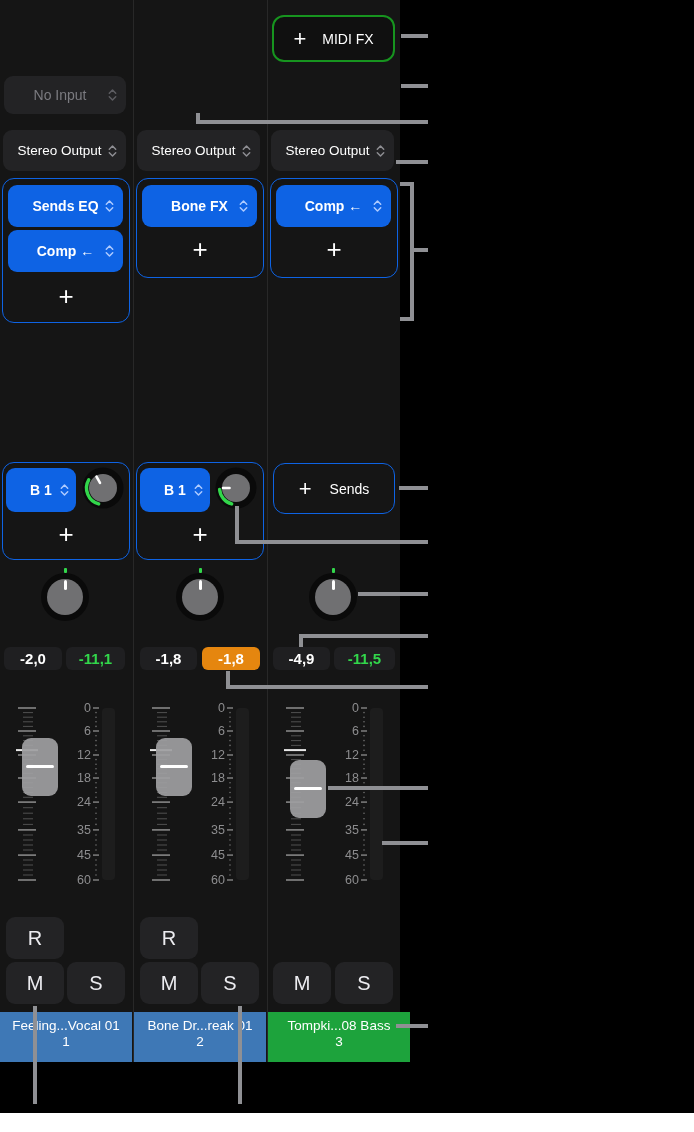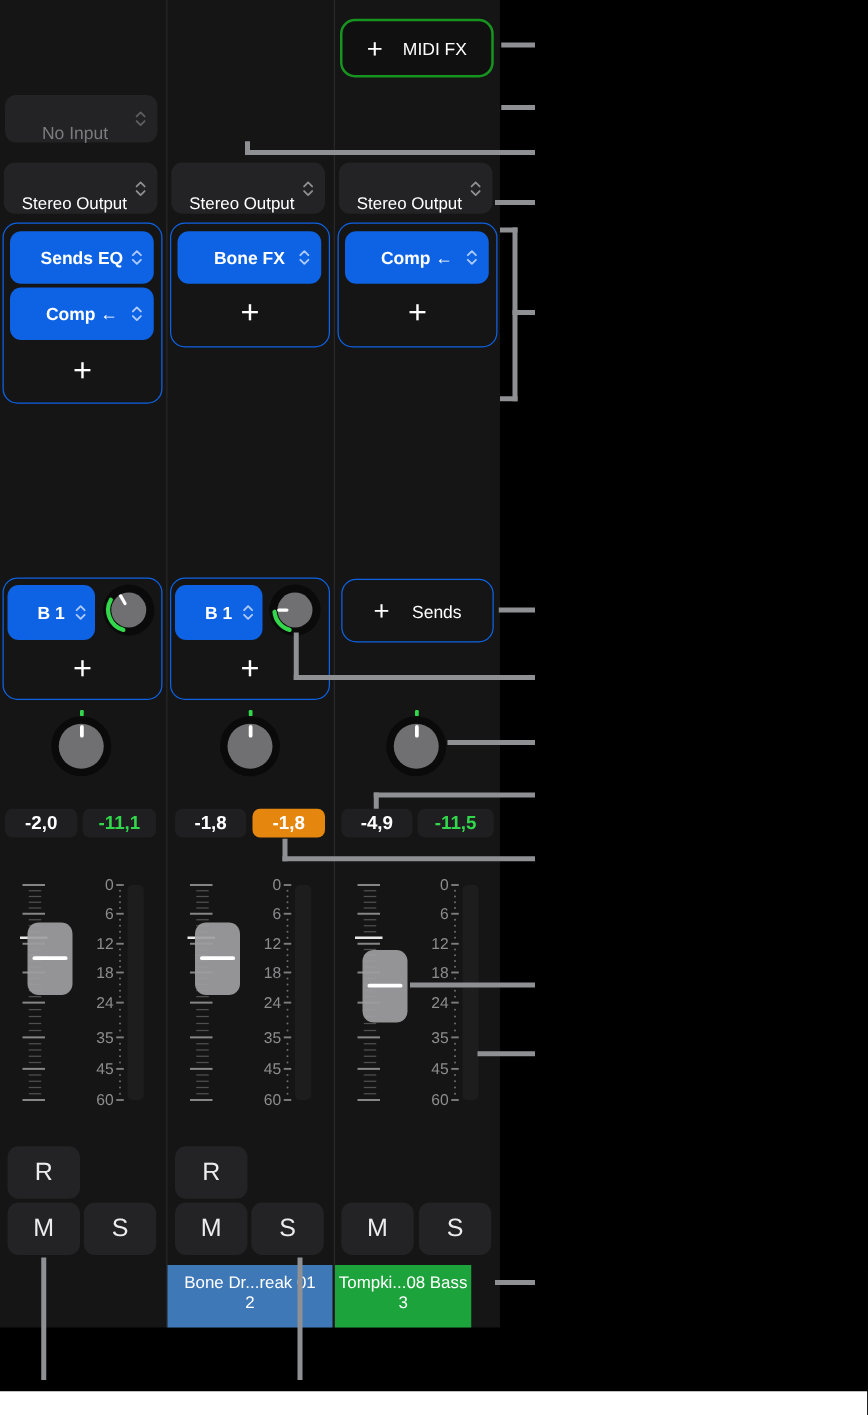--- a/index.html
+++ b/index.html
@@ -2,21 +2,21 @@
 <html><head>
 <meta charset="utf-8">
 <style>
   html,body{margin:0;padding:0;background:#000;}
   .stage{position:relative;width:694px;height:1132px;background:#000;overflow:hidden;
          font-family:"Liberation Sans","DejaVu Sans",sans-serif;-webkit-font-smoothing:antialiased;}
   .strips{position:absolute;left:0;top:0;width:400px;height:1062px;background:#151515;}
   .sep{position:absolute;top:0;width:1px;height:1062px;background:#282828;}
   .ch{position:absolute;top:0;height:1062px;}
   
-  .btn{position:absolute;display:flex;align-items:flex-end;justify-content:center;
+  .btn{position:absolute;display:flex;align-items:center;justify-content:center;
        background:#232325;color:#fff;border-radius:9px;font-size:14px;}
   .btn .lbl{padding:0 14px 0 4px;text-align:center;line-height:16px;}
   .chev{position:absolute;right:8px;top:50%;transform:translateY(-50%);width:11px;height:14px;color:#8e8e93;}
   .chev svg{display:block;width:11px;height:14px;}
   .dim{color:#7b7b80;}
   .dim .chev{color:#5d5d62;}
   
   .bluebox{position:absolute;border:1.5px solid #0e63e4;border-radius:12px;background:transparent;}
   .pill{position:absolute;display:flex;align-items:center;justify-content:center;
         background:#0e63e4;border-radius:9px;color:#fff;font-size:14px;font-weight:bold;}
@@ -223,20 +223,24 @@
             <div class="db" style="top: 173px;">60</div>
           </div>
         <div class="meter"></div>
         <div class="handle" style="top:38px">
             <div class="line"></div>
           </div>
       </div>
       <div class="sq" style="left:6px;top:917px">R</div>
       <div class="sq" style="left:6px;top:962px">M</div>
       <div class="sq" style="left:67px;top:962px">S</div>
+      <div class="track" style="left:0;width:132px;background:#3e78b6">
+        <div class="tn">Feeling...Vocal 01</div>
+        <div class="num">1</div>
+      </div>
     </div>
 
     <div class="ch" style="left:134px;width:133px">
       <div class="btn" style="left:3px;top:130px;width:123px;height:41px">
         <span class="lbl" style="font-size:13.5px">Stereo Output</span>
         <span class="chev">
             <svg viewBox="0 0 12 14">
               <path d="M2.5 5 L6 1.5 L9.5 5 M2.5 9 L6 12.5 L9.5 9" fill="none" stroke="currentColor" stroke-width="1.6" stroke-linecap="round" stroke-linejoin="round"></path>
             </svg>
           </span>
@@ -501,21 +505,21 @@
             <div class="db" style="top: 148.06px;">45</div>
             <div class="db" style="top: 173px;">60</div>
           </div>
         <div class="meter"></div>
         <div class="handle" style="top:60px">
             <div class="line"></div>
           </div>
       </div>
       <div class="sq" style="left:5px;top:962px">M</div>
       <div class="sq" style="left:67px;top:962px">S</div>
-      <div class="track" style="left:0;width:109px;background:#1da33c">
+      <div class="track" style="left:0;width:142px;background:#1da33c">
         <div class="tn">Tompki...08 Bass</div>
         <div class="num">3</div>
       </div>
     </div>
   </div>
 
   <div class="co h" style="left:401px;top:34px;width:27px"></div>
   <div class="co h" style="left:401px;top:84px;width:27px"></div>
   <div class="co v" style="left:196px;top:113px;height:11px"></div>
   <div class="co h" style="left:196px;top:120px;width:232px"></div>

